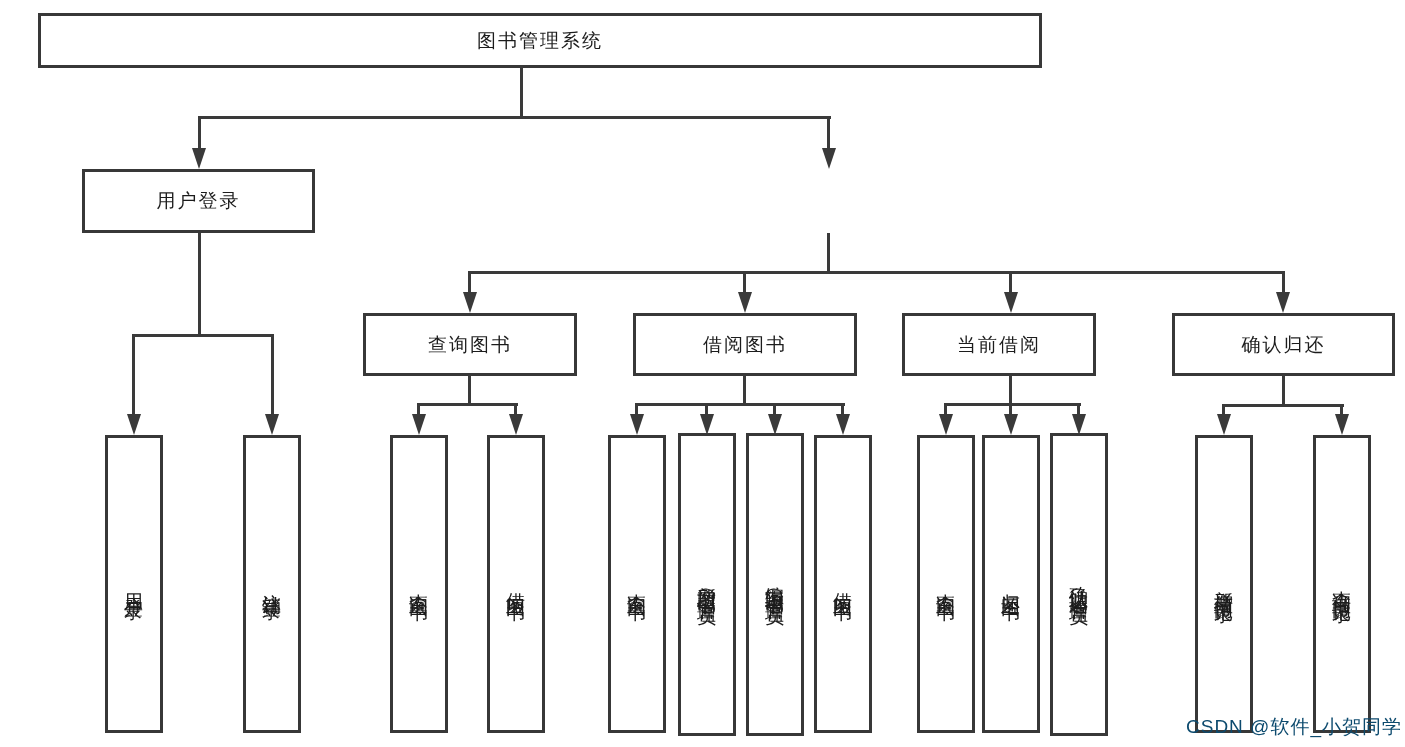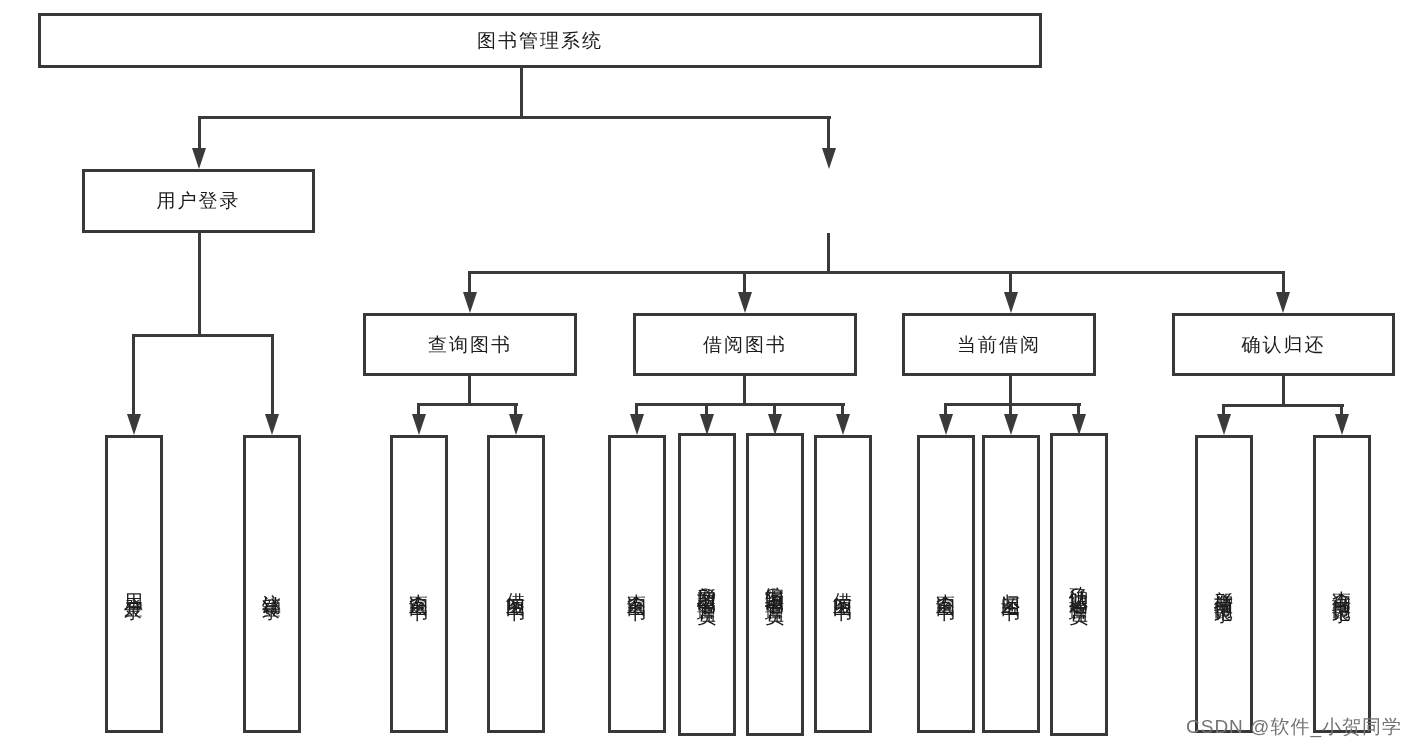--- a/index.html
+++ b/index.html
@@ -19,21 +19,21 @@
   }
   .hline { position:absolute; height:3px; background:#3a3a3a; }
   .vline { position:absolute; width:3px;  background:#3a3a3a; }
   .arrow {
     position:absolute; width:0; height:0;
     border-left:7px solid transparent; border-right:7px solid transparent;
     border-top:21px solid #3a3a3a;
   }
   .watermark {
     position:absolute; left:1186px; top:714px; font-size:19px;
-    color:#737373; letter-spacing:1px; z-index:5; white-space:nowrap;
+    color:#0c4a6e; letter-spacing:1px; z-index:5; white-space:nowrap;
   }
 </style>
 </head>
 <body>
 
 <div id="canvas">
 
   <div class="box" style="left:38px;top:13px;width:1004px;height:55px">图书管理系统</div>
 
   <div class="vline" style="left:520px;top:65px;height:53px"></div>

